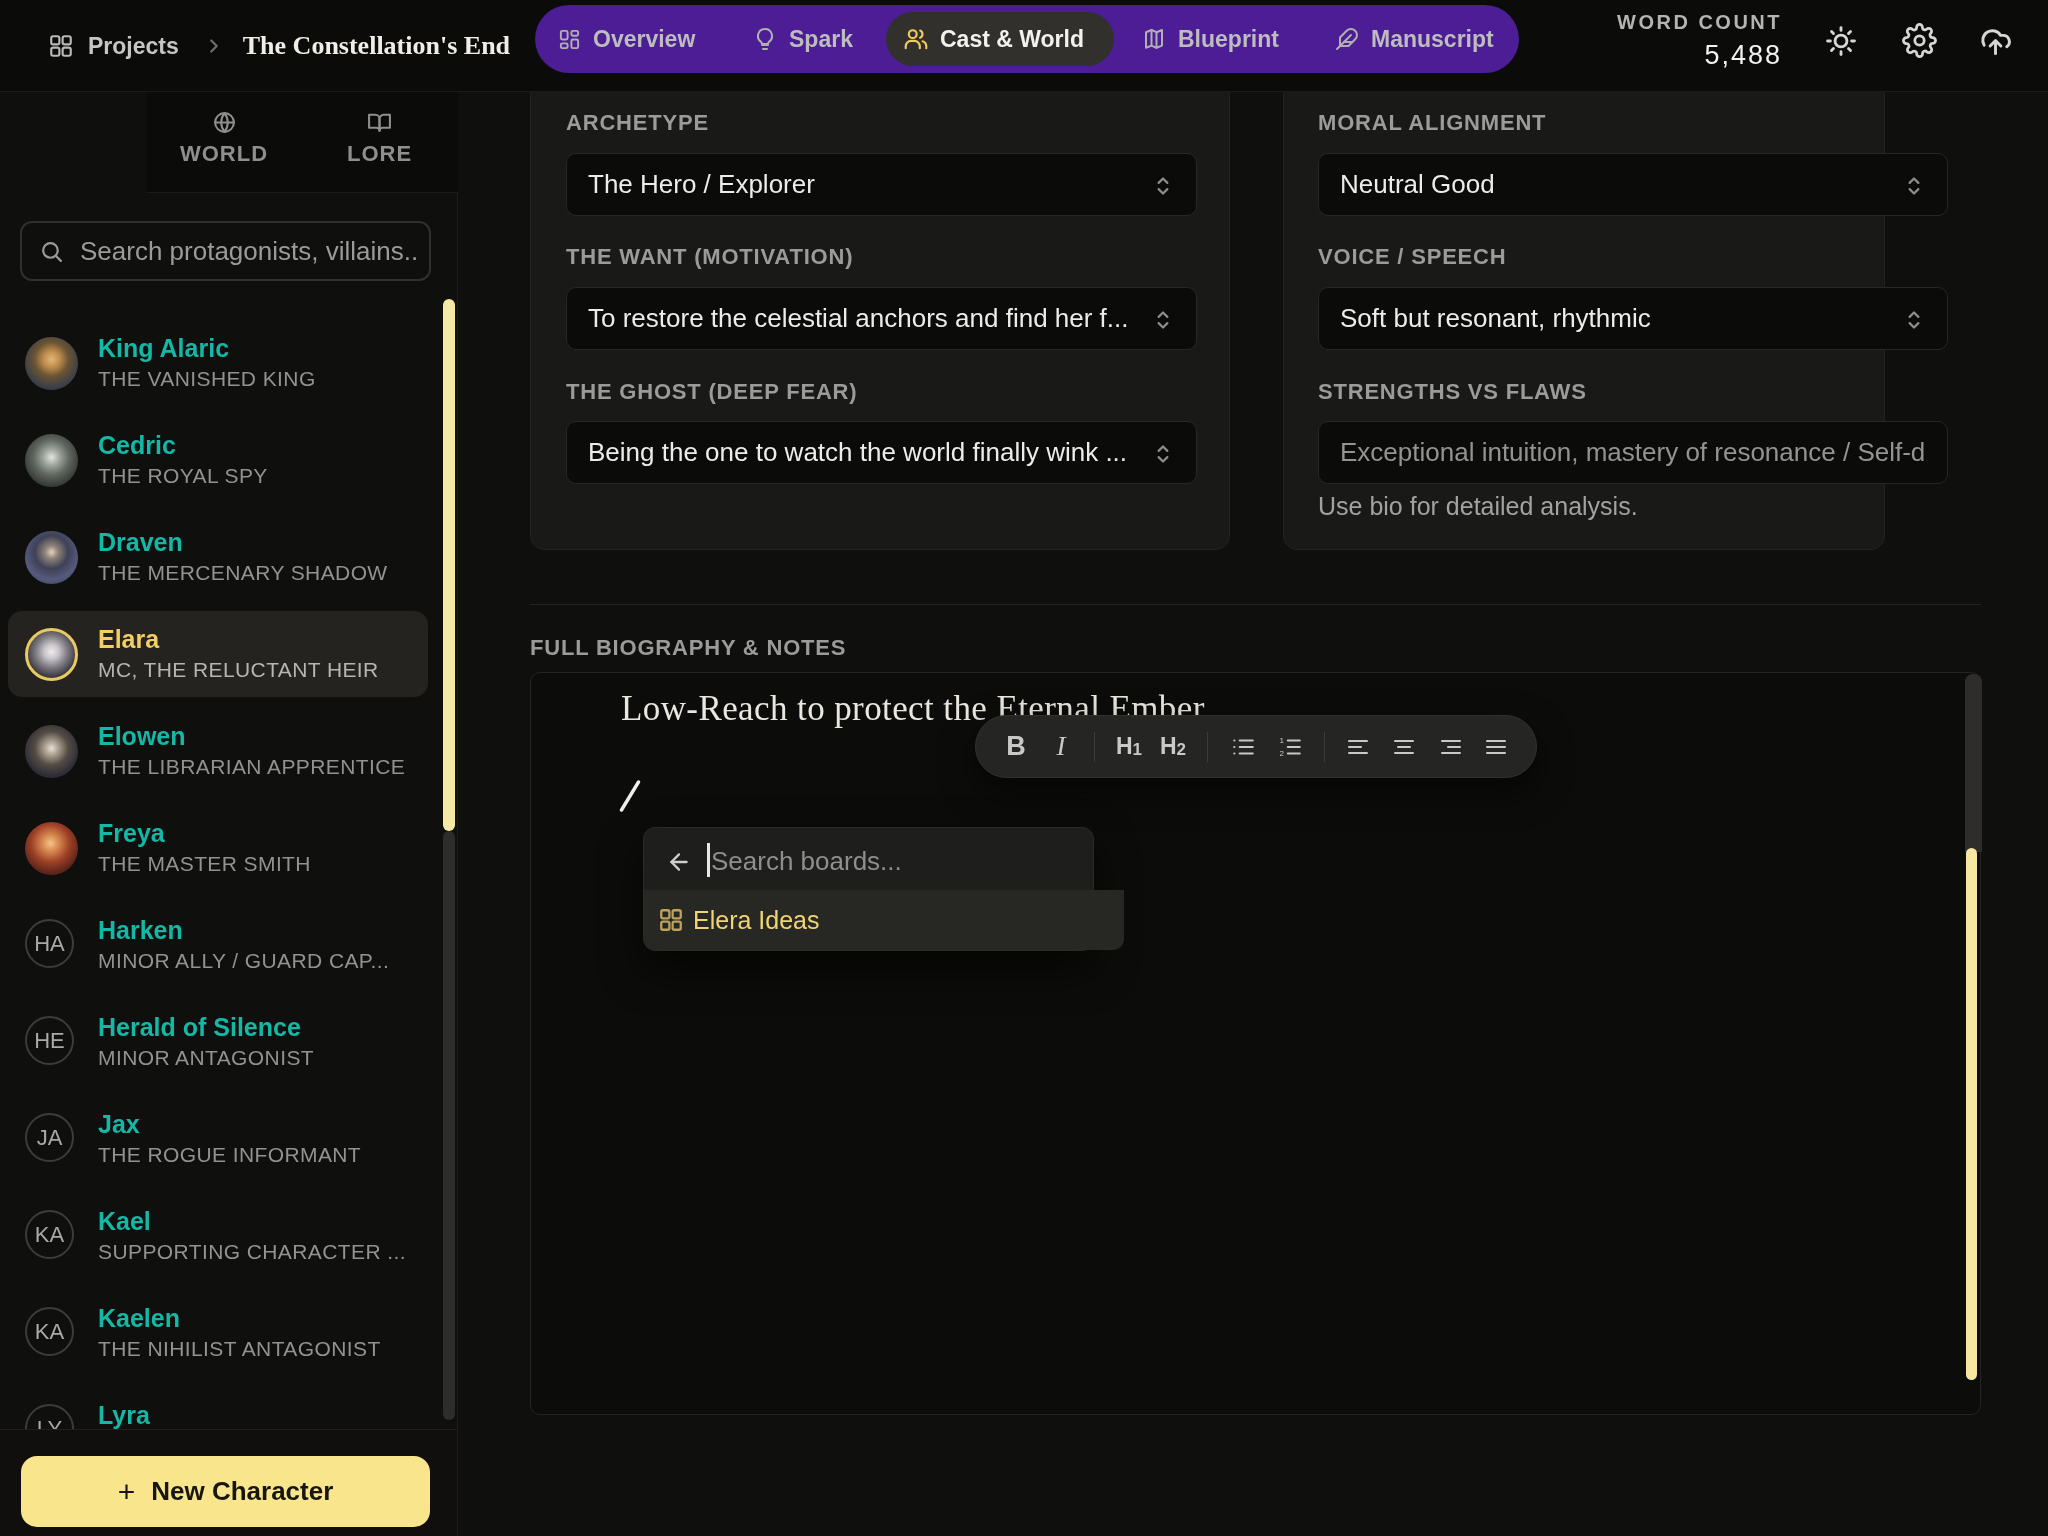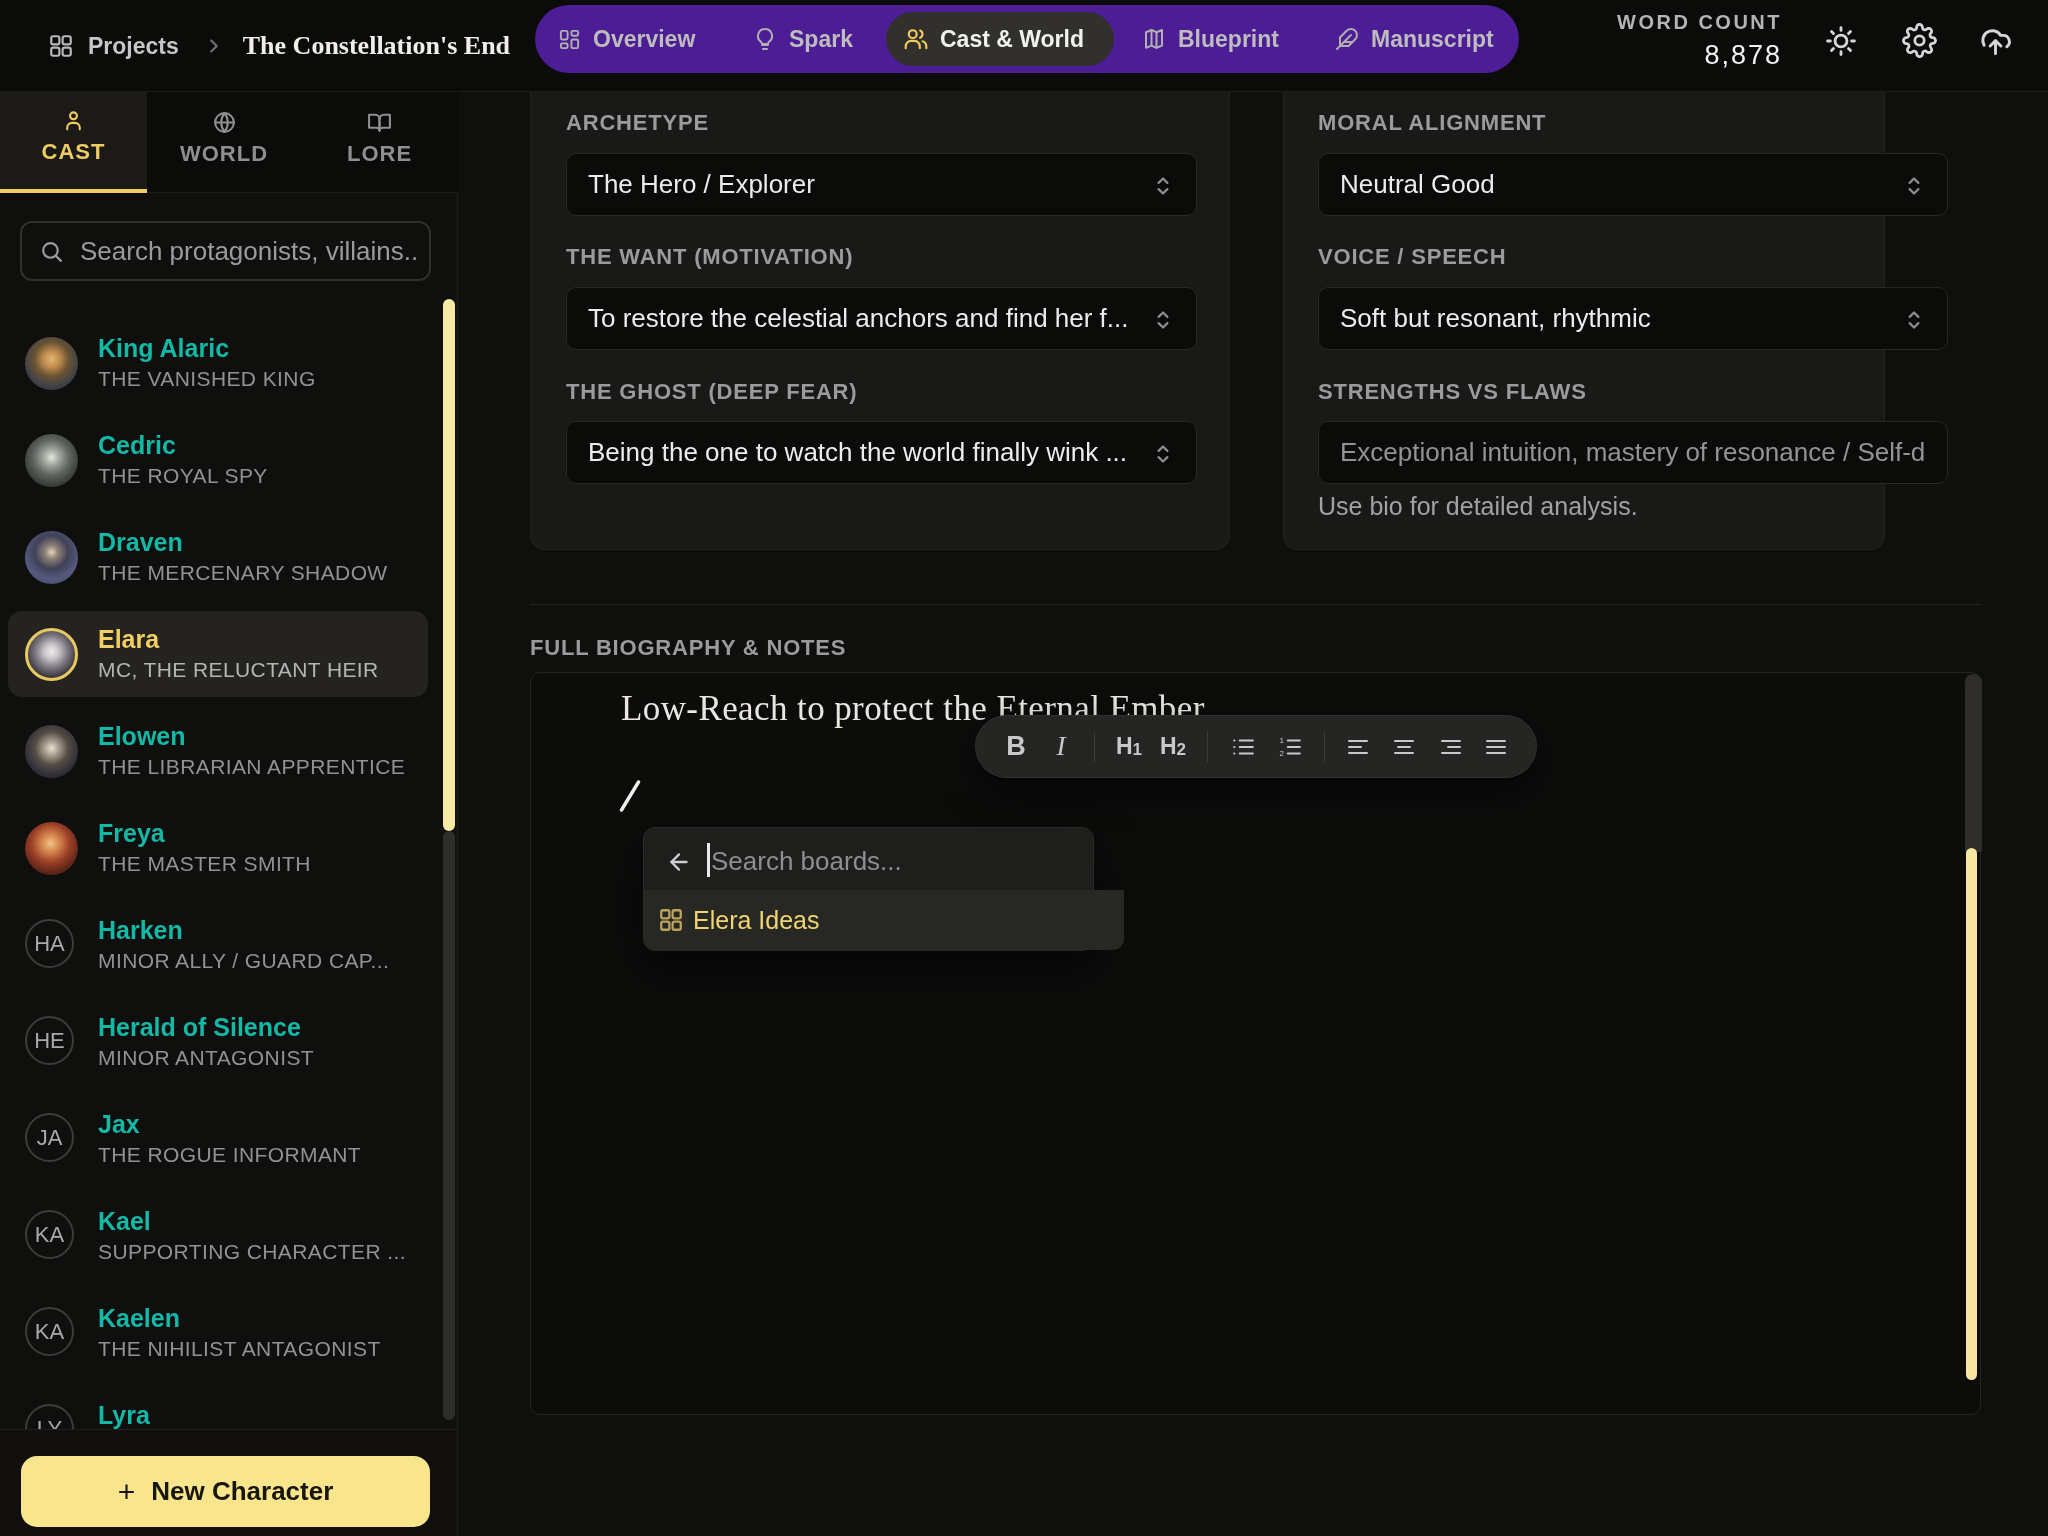--- a/index.html
+++ b/index.html
@@ -110,21 +110,21 @@
    <svg width="24" height="24" viewBox="0 0 24 24" fill="none" stroke="#b0b0b0" stroke-width="2" stroke-linecap="round" stroke-linejoin="round">
             <path d="M20.2 12.2a6 6 0 0 0-8.5-8.5L5 10.5V19h8.5z"></path>
             <path d="M16 8 2 22"></path>
             <path d="M17.5 15H9"></path>
           </svg>
    <span>Manuscript</span>
         </div>
  </div>
  <div id="wc">
         <div class="l1">WORD COUNT</div>
-        <div class="l2">8,878</div>
+        <div class="l2">5,488</div>
       </div>
  <svg class="nico" style="left:1824px;top:24px" width="34" height="34" viewBox="0 0 24 24" fill="none" stroke="#d6d6d6" stroke-width="2" stroke-linecap="round" stroke-linejoin="round">
         <circle cx="12" cy="12" r="4.2"></circle>
         <path d="M12 2.5v2"></path>
         <path d="M12 19.5v2"></path>
         <path d="m5.3 5.3 1.4 1.4"></path>
         <path d="m17.3 17.3 1.4 1.4"></path>
         <path d="M2.5 12h2"></path>
         <path d="M19.5 12h2"></path>
         <path d="m5.3 18.7 1.4-1.4"></path>
@@ -134,27 +134,20 @@
         <circle cx="12" cy="12" r="3.2"></circle>
         <path d="M19.4 15a1.65 1.65 0 0 0 .33 1.82l.06.06a2 2 0 1 1-2.83 2.83l-.06-.06a1.65 1.65 0 0 0-1.82-.33 1.65 1.65 0 0 0-1 1.51V21a2 2 0 1 1-4 0v-.09A1.65 1.65 0 0 0 9 19.4a1.65 1.65 0 0 0-1.82.33l-.06.06a2 2 0 1 1-2.83-2.83l.06-.06a1.65 1.65 0 0 0 .33-1.82 1.65 1.65 0 0 0-1.51-1H3a2 2 0 1 1 0-4h.09A1.65 1.65 0 0 0 4.6 9a1.65 1.65 0 0 0-.33-1.82l-.06-.06a2 2 0 1 1 2.83-2.83l.06.06a1.65 1.65 0 0 0 1.82.33H9a1.65 1.65 0 0 0 1-1.51V3a2 2 0 1 1 4 0v.09a1.65 1.65 0 0 0 1 1.51 1.65 1.65 0 0 0 1.82-.33l.06-.06a2 2 0 1 1 2.83 2.83l-.06.06a1.65 1.65 0 0 0-.33 1.82V9a1.65 1.65 0 0 0 1.51 1H21a2 2 0 1 1 0 4h-.09a1.65 1.65 0 0 0-1.51 1z"></path>
       </svg>
  <svg class="nico" style="left:1978px;top:23px" width="35" height="35" viewBox="0 0 24 24" fill="none" stroke="#d6d6d6" stroke-width="2" stroke-linecap="round" stroke-linejoin="round">
         <path d="M4.2 15.2A6.5 6.5 0 1 1 15.5 8.5h1.6a4.3 4.3 0 0 1 2.6 7.8"></path>
         <path d="M12 12.5V21"></path>
         <path d="m15.7 15.8-3.7-3.7-3.7 3.7"></path>
       </svg>
 </div>
 <div id="side">
- <div class="stab" id="tabcast">
-  <svg width="25" height="25" viewBox="0 0 24 24" fill="none" stroke="#f0cd62" stroke-width="2" stroke-linecap="round" stroke-linejoin="round">
-          <circle cx="12" cy="7.5" r="3.3"></circle>
-          <path d="M6 20.5v-1.6a4.6 4.6 0 0 1 4.6-4.6h2.8a4.6 4.6 0 0 1 4.6 4.6v1.6"></path>
-        </svg>
-  <div class="lbl">CAST</div>
-      </div>
  <div class="stab" id="tabworld">
   <svg width="25" height="25" viewBox="0 0 24 24" fill="none" stroke="#8f8f8f" stroke-width="2" stroke-linecap="round" stroke-linejoin="round">
           <circle cx="12" cy="12" r="9"></circle>
           <path d="M3 12h18"></path>
           <path d="M12 3a14.5 14.5 0 0 1 0 18a14.5 14.5 0 0 1 0-18z"></path>
         </svg>
   <div class="lbl">WORLD</div>
       </div>
  <div class="stab" id="tablore">
   <svg width="25" height="25" viewBox="0 0 24 24" fill="none" stroke="#8f8f8f" stroke-width="2" stroke-linecap="round" stroke-linejoin="round">

